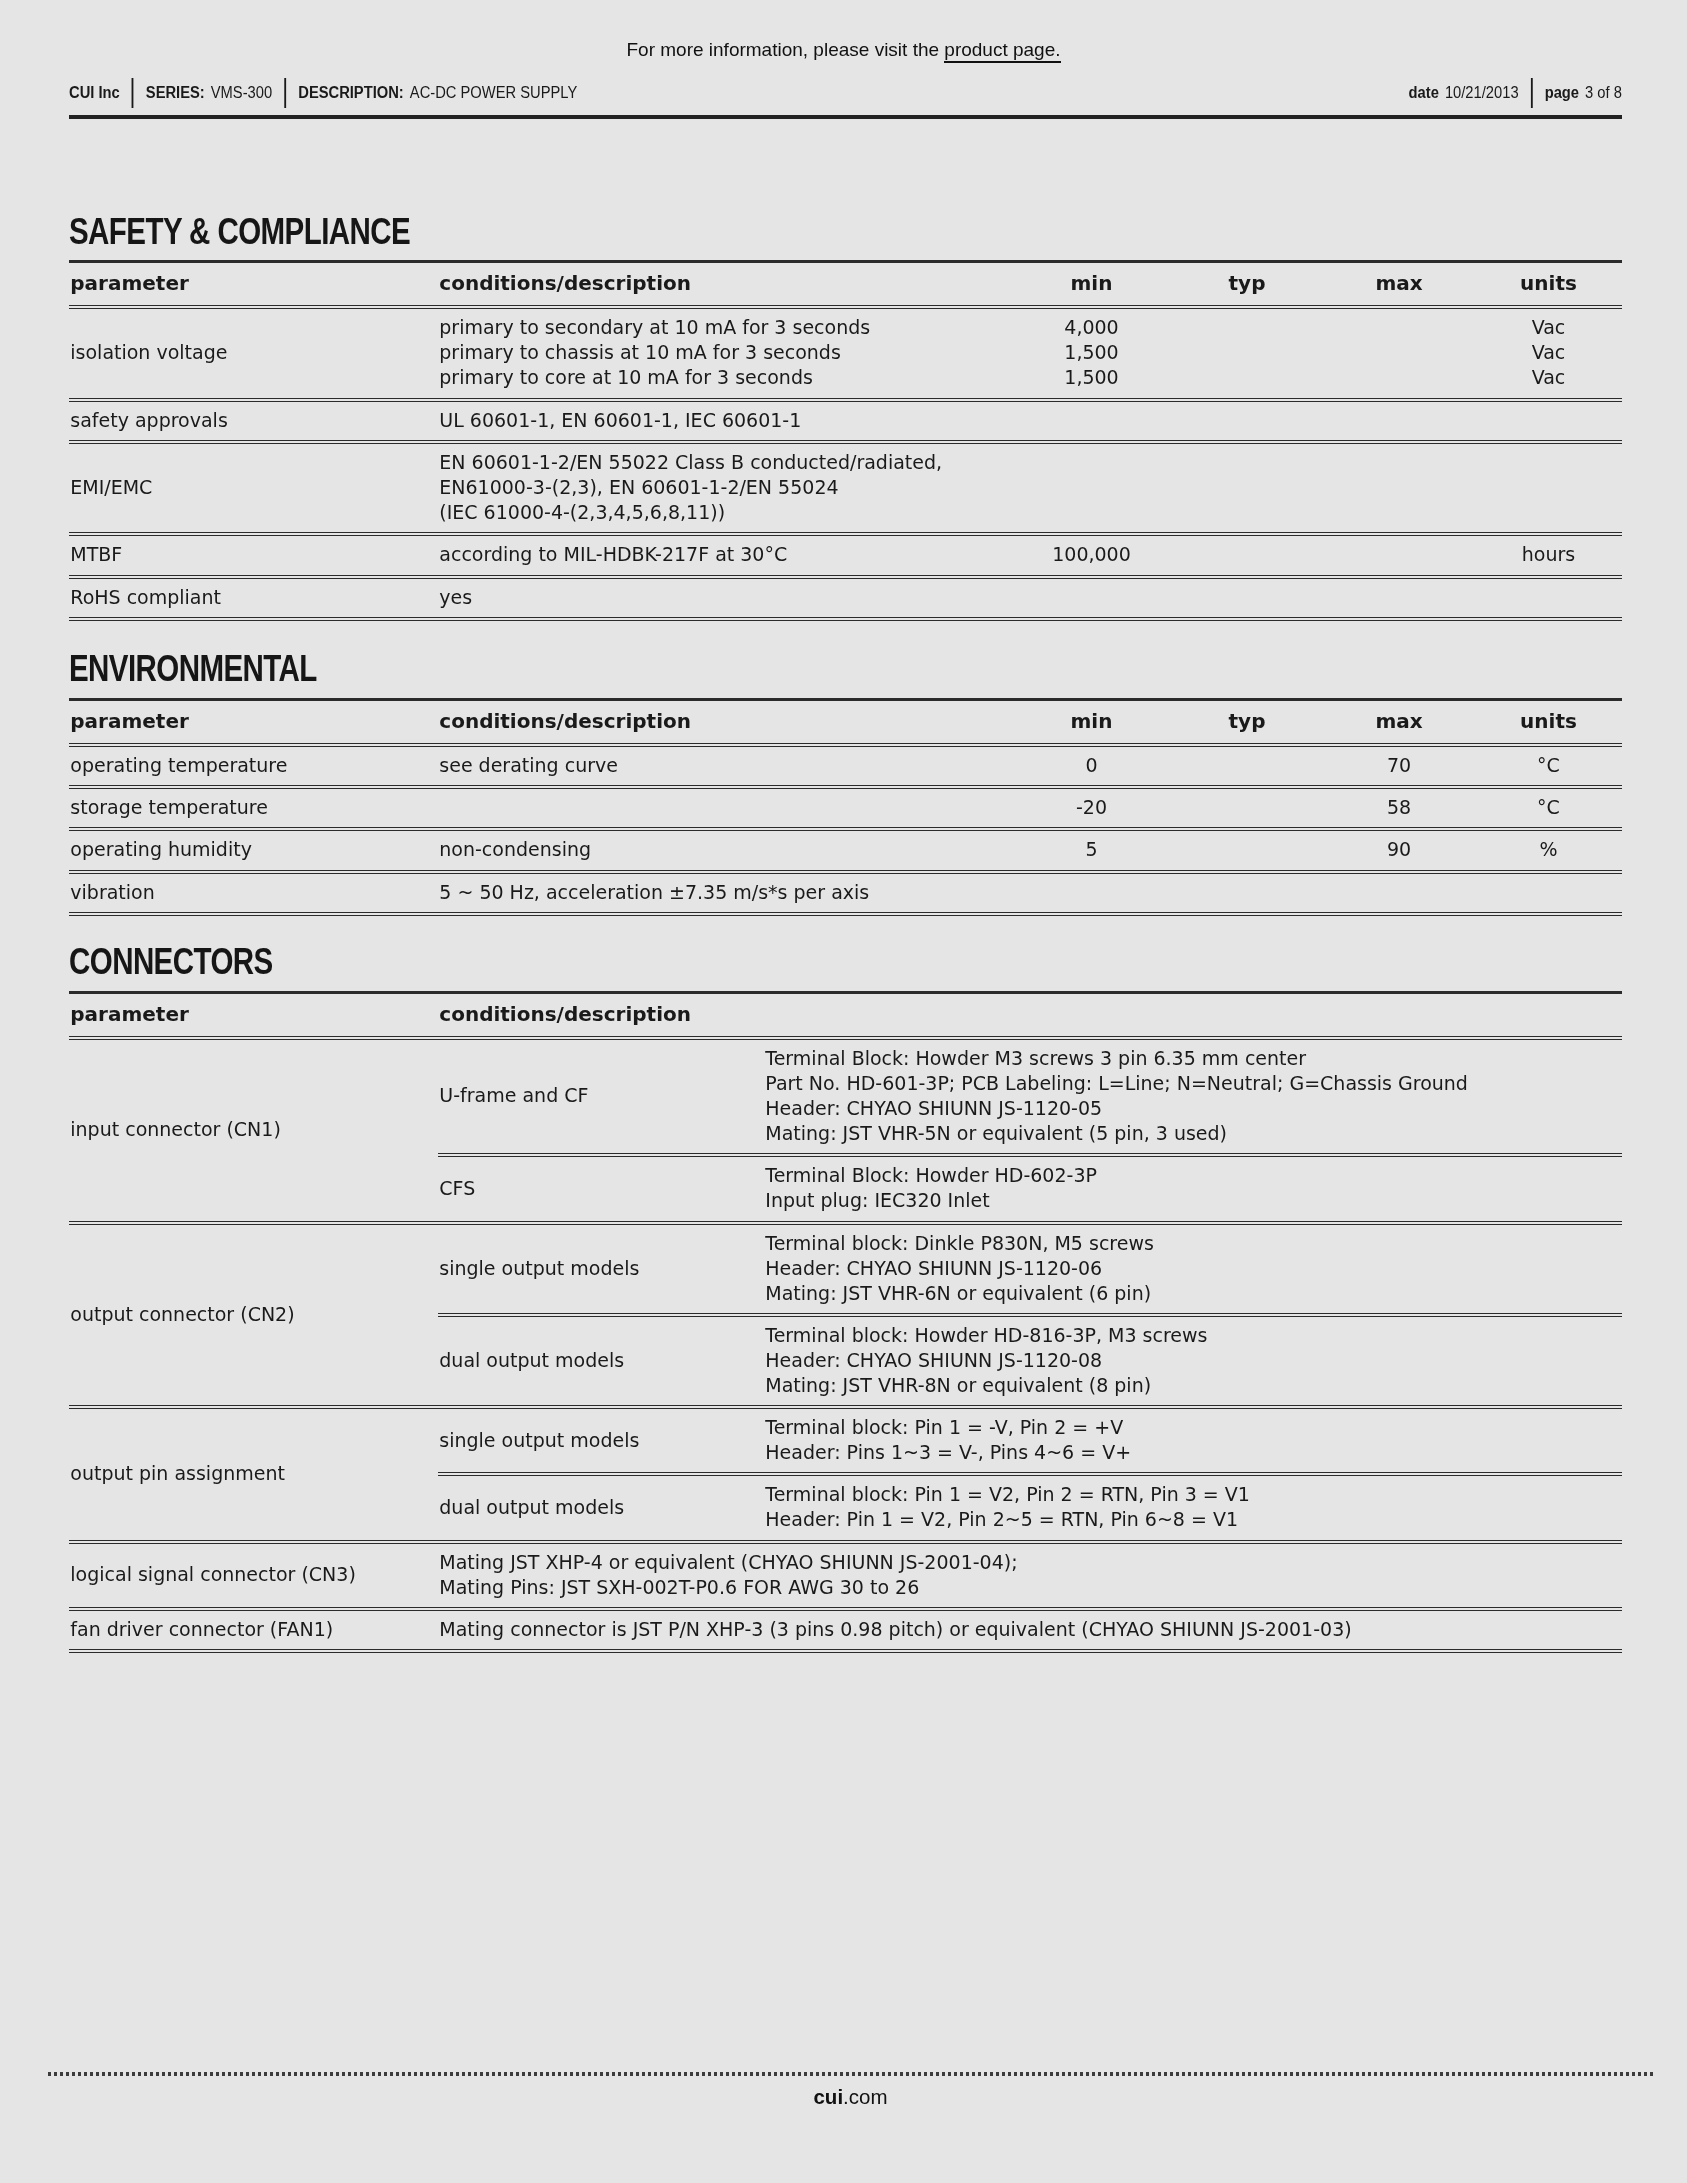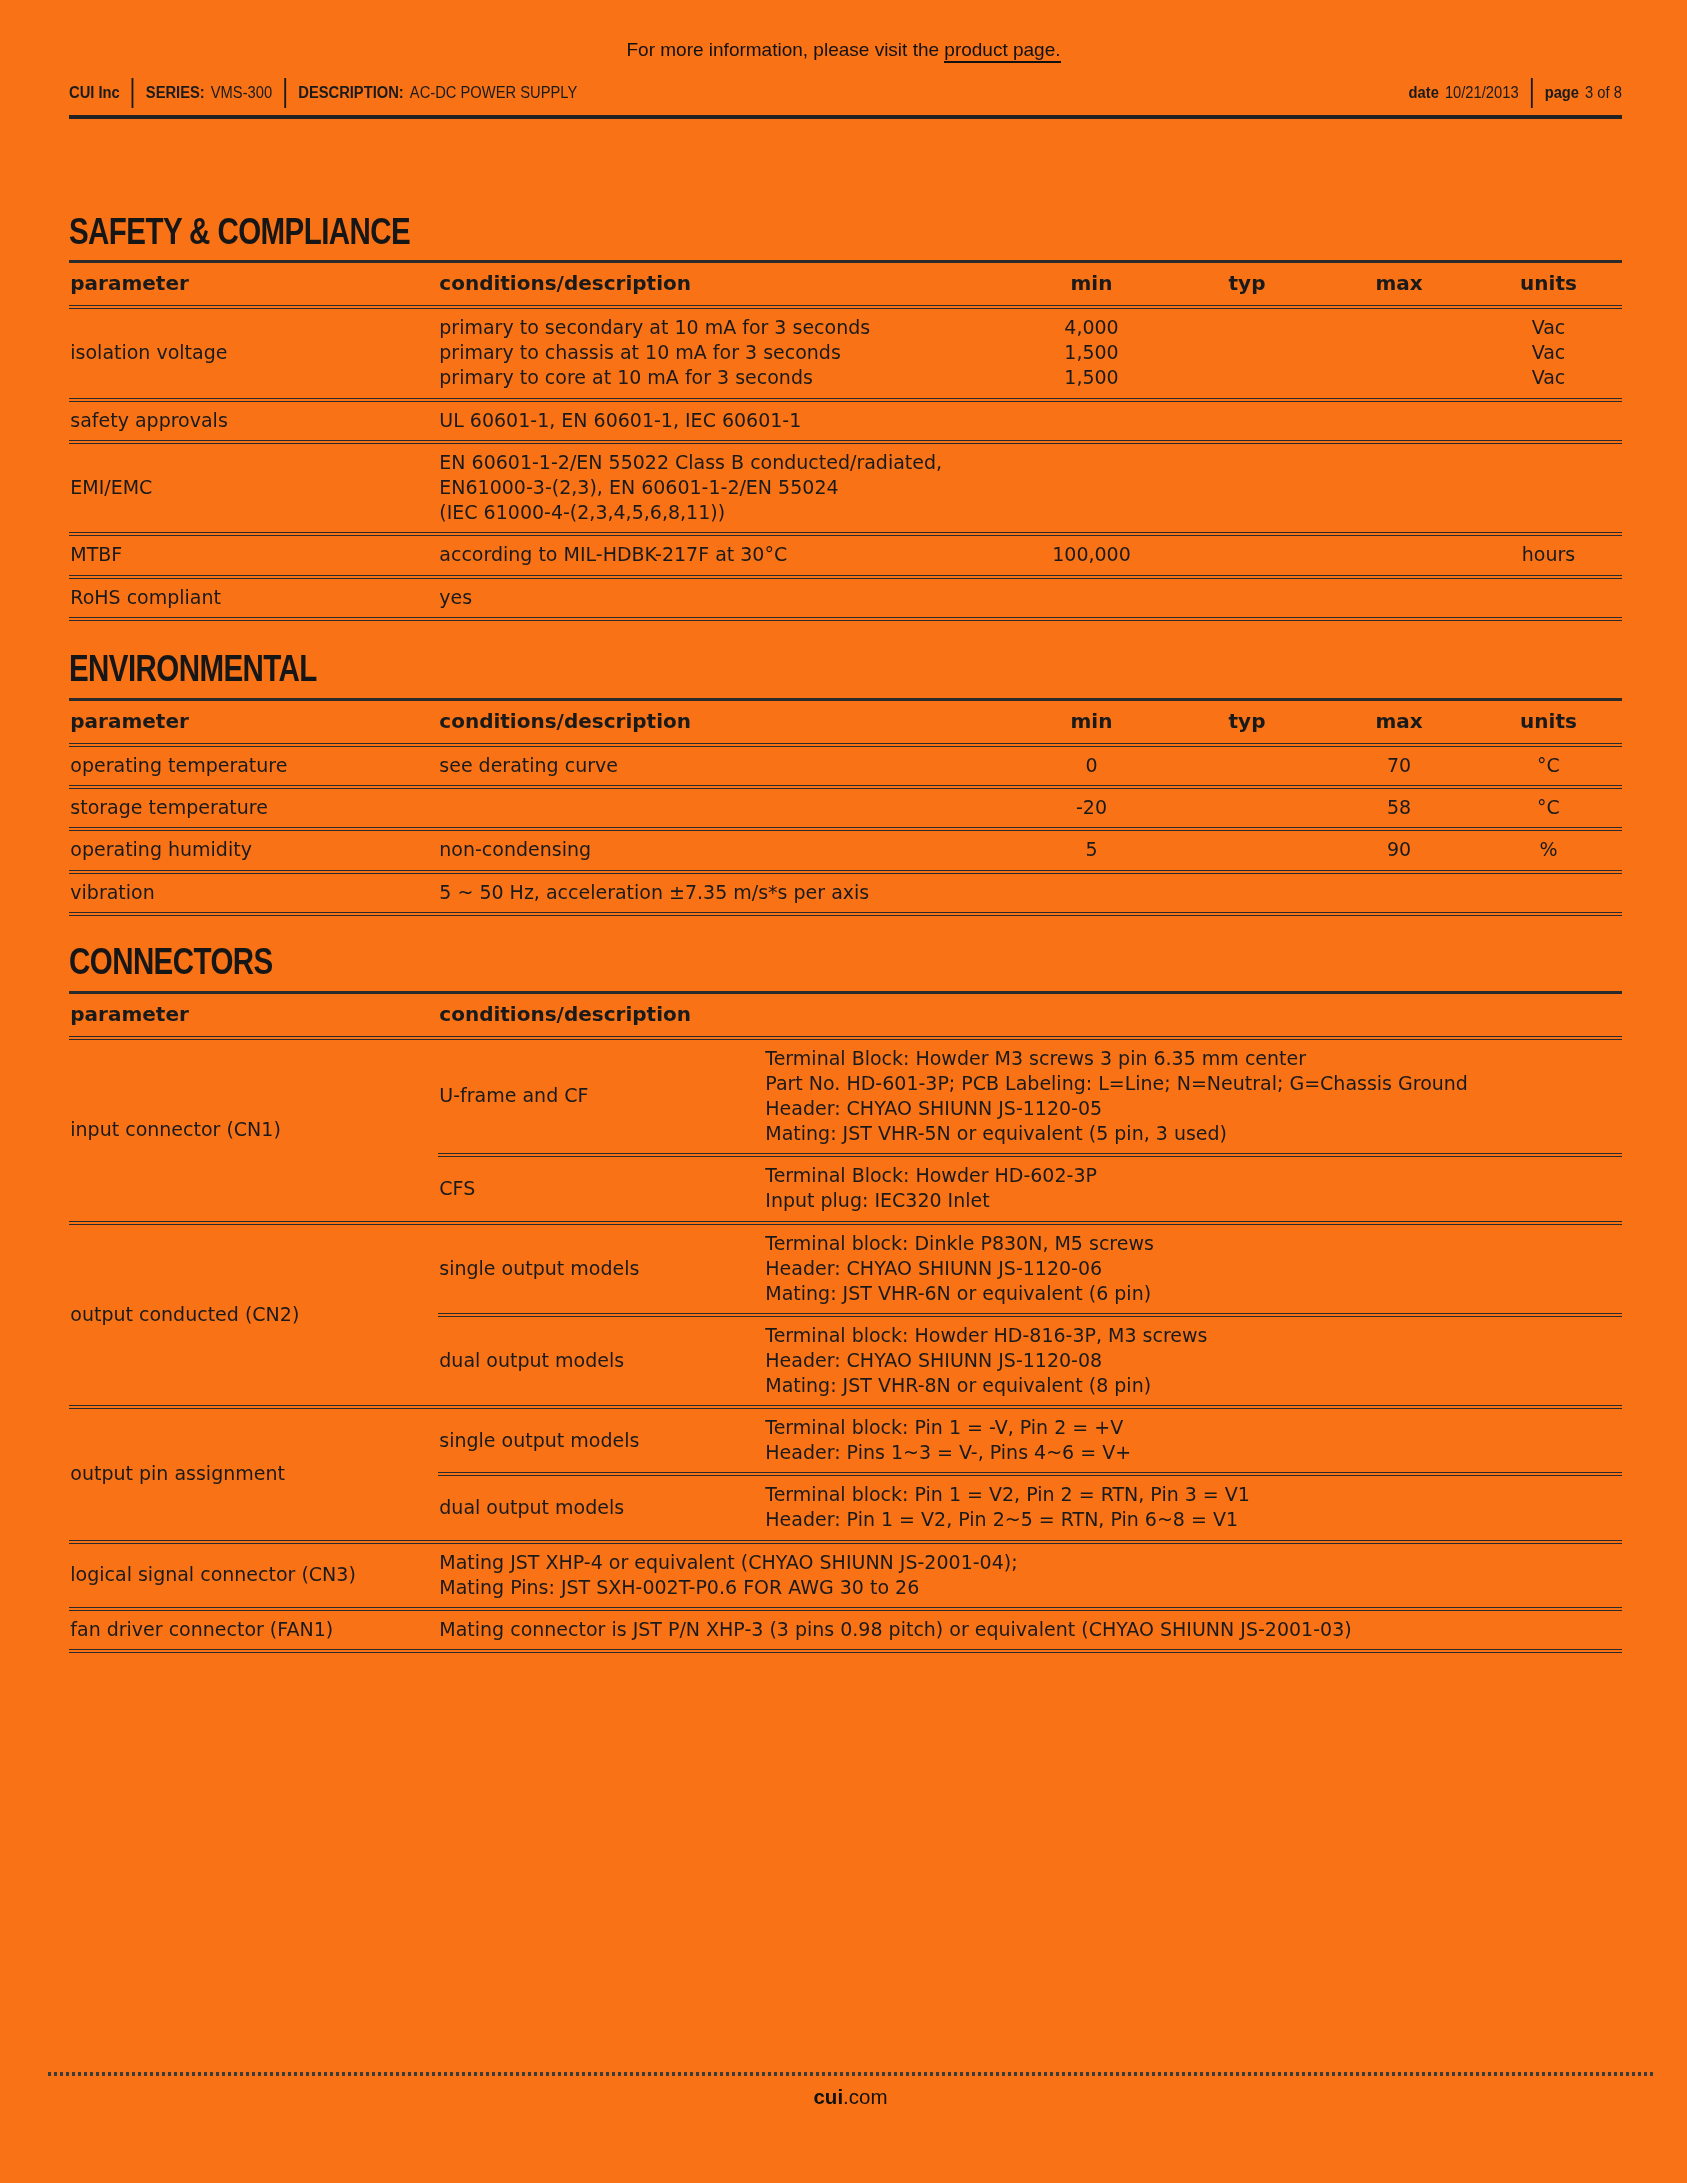--- a/index.html
+++ b/index.html
@@ -1,20 +1,20 @@
 <!DOCTYPE html>
 <html style="font-size:10.6px"><head>
 <meta charset="utf-8">
 <style>
   html, body { margin: 0; padding: 0; background: #ffffff; }
   .page {
     position: relative;
     width: 1687px;
     height: 2183px;
-    background: #f97316;
+    background: #e5e5e5;
     color: #1a1a1a;
     font-family: "Liberation Sans", sans-serif;
     overflow: hidden;
   }
 
   
   .info-line {
     padding-top: 38px;
     text-align: center;
     font-size: 19px;
@@ -284,21 +284,21 @@
 Part No. HD-601-3P; PCB Labeling: L=Line; N=Neutral; G=Chassis Ground
 Header: CHYAO SHIUNN JS-1120-05
 Mating: JST VHR-5N or equivalent (5 pin, 3 used)</td>
     </tr>
     <tr class="rdiv">
       <td>CFS</td>
       <td class="lines">Terminal Block: Howder HD-602-3P
 Input plug: IEC320 Inlet</td>
     </tr>
     <tr class="rdiv">
-      <td rowspan="2">output conducted (CN2)</td>
+      <td rowspan="2">output connector (CN2)</td>
       <td>single output models</td>
       <td class="lines">Terminal block: Dinkle P830N, M5 screws
 Header: CHYAO SHIUNN JS-1120-06
 Mating: JST VHR-6N or equivalent (6 pin)</td>
     </tr>
     <tr class="rdiv">
       <td>dual output models</td>
       <td class="lines">Terminal block: Howder HD-816-3P, M3 screws
 Header: CHYAO SHIUNN JS-1120-08
 Mating: JST VHR-8N or equivalent (8 pin)</td>

